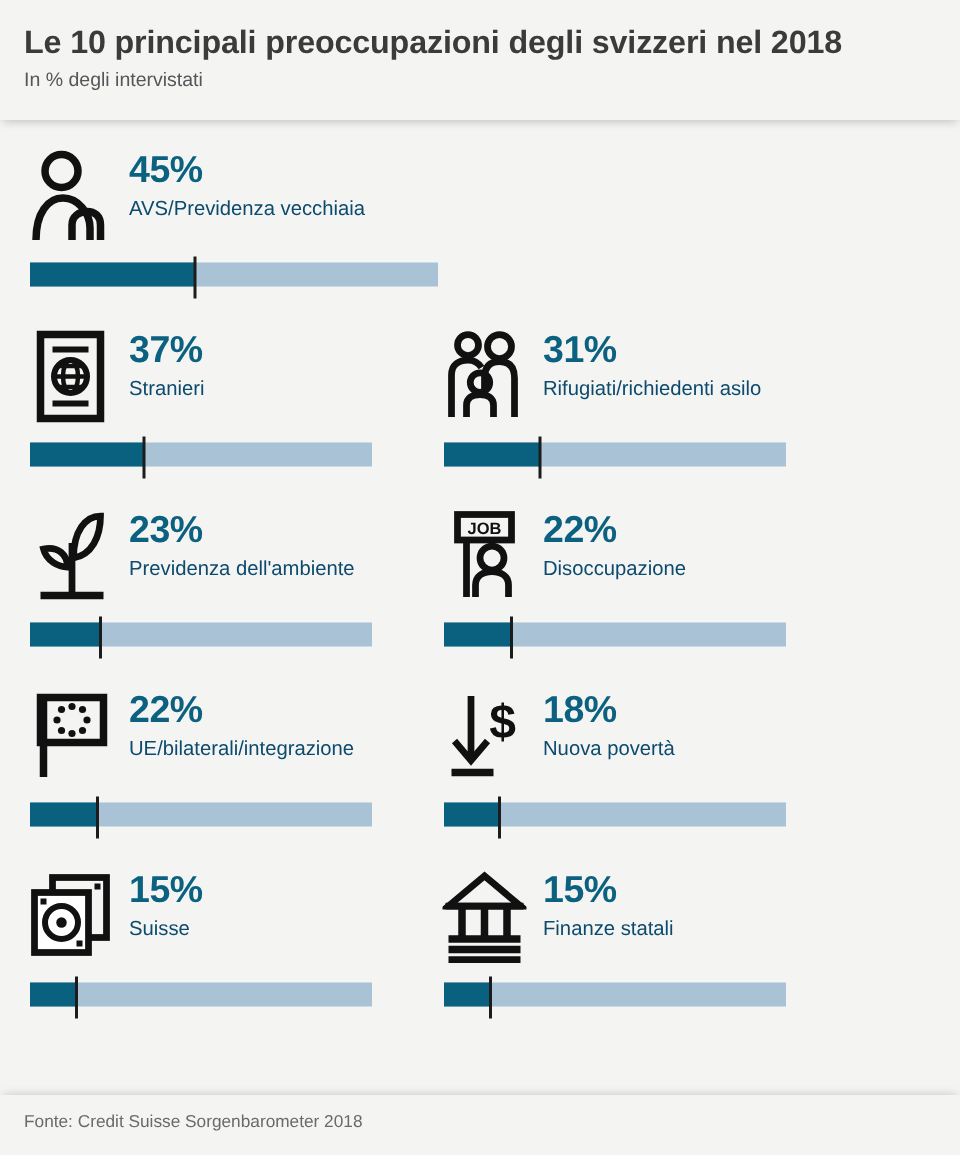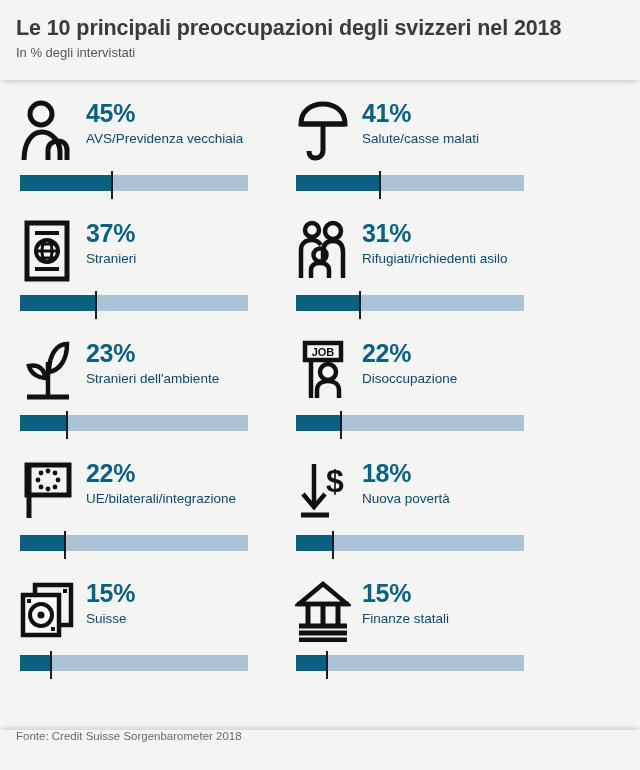--- a/index.html
+++ b/index.html
@@ -134,21 +134,21 @@
   }
 
   
   .footer {
     position: absolute;
     left: 0;
     bottom: 0;
     width: 640px;
     height: 40px;
     background: #f4f4f2;
-    padding: 0 16px;
+    padding: 12px 16px;
     box-shadow: 0 -3px 6px -2px rgba(0,0,0,0.18);
   }
 
   .source {
     font-size: 11.5px;
     color: #6a6a6e;
   }
 </style>
 </head>
 <body>
@@ -172,40 +172,20 @@
         </div>
         <div class="text-box">
           <div class="pct">45%</div>
           <div class="label">AVS/Previdenza vecchiaia</div>
         </div>
       </div>
       <div class="bar-wrap">
         <div class="bar-track"></div>
         <div class="bar-fill" style="width: 40.5%;"></div>
         <div class="bar-tick" style="left: calc(40.5% - 1px);"></div>
-      </div>
-    </div>
-    <div class="cell">
-      <div class="cell-top">
-        <div class="icon-box">
-          <svg width="52" height="62" viewBox="0 0 52 62">
-            <path d="M4 24 C4 11 14 4 26 4 C38 4 48 11 48 24 Z" fill="none" stroke="#111" stroke-width="5"></path>
-            <line x1="4" y1="24" x2="48" y2="24" stroke="#111" stroke-width="5"></line>
-            <path d="M26 24 L26 50 C26 56 22 58 18 58 C14 58 12 55 12 51" fill="none" stroke="#111" stroke-width="5"></path>
-          </svg>
-        </div>
-        <div class="text-box">
-          <div class="pct">41%</div>
-          <div class="label">Salute/casse malati</div>
-        </div>
-      </div>
-      <div class="bar-wrap">
-        <div class="bar-track"></div>
-        <div class="bar-fill" style="width: 36.9%;"></div>
-        <div class="bar-tick" style="left: calc(36.9% - 1px);"></div>
       </div>
     </div>
   </div>
 
   <div class="row">
     <div class="cell">
       <div class="cell-top">
         <div class="icon-box">
           <svg width="48" height="62" viewBox="0 0 48 62">
             <rect x="4" y="3" width="40" height="56" fill="none" stroke="#111" stroke-width="5"></rect>
@@ -260,21 +240,21 @@
         <div class="icon-box">
           <svg width="56" height="62" viewBox="0 0 56 62">
             <path d="M30 32 C30 14 38 4 48 4 C48 18 42 30 30 32 Z" fill="none" stroke="#111" stroke-width="4.5"></path>
             <path d="M26 38 C20 38 12 34 10 26 C20 24 26 30 26 38 Z" fill="none" stroke="#111" stroke-width="4.5"></path>
             <line x1="29" y1="22" x2="29" y2="56" stroke="#111" stroke-width="4.5"></line>
             <line x1="8" y1="57" x2="50" y2="57" stroke="#111" stroke-width="5"></line>
           </svg>
         </div>
         <div class="text-box">
           <div class="pct">23%</div>
-          <div class="label">Stranieri dell'ambiente</div>
+          <div class="label">Previdenza dell'ambiente</div>
         </div>
       </div>
       <div class="bar-wrap">
         <div class="bar-track"></div>
         <div class="bar-fill" style="width: 20.7%;"></div>
         <div class="bar-tick" style="left: calc(20.7% - 1px);"></div>
       </div>
     </div>
     <div class="cell">
       <div class="cell-top">

